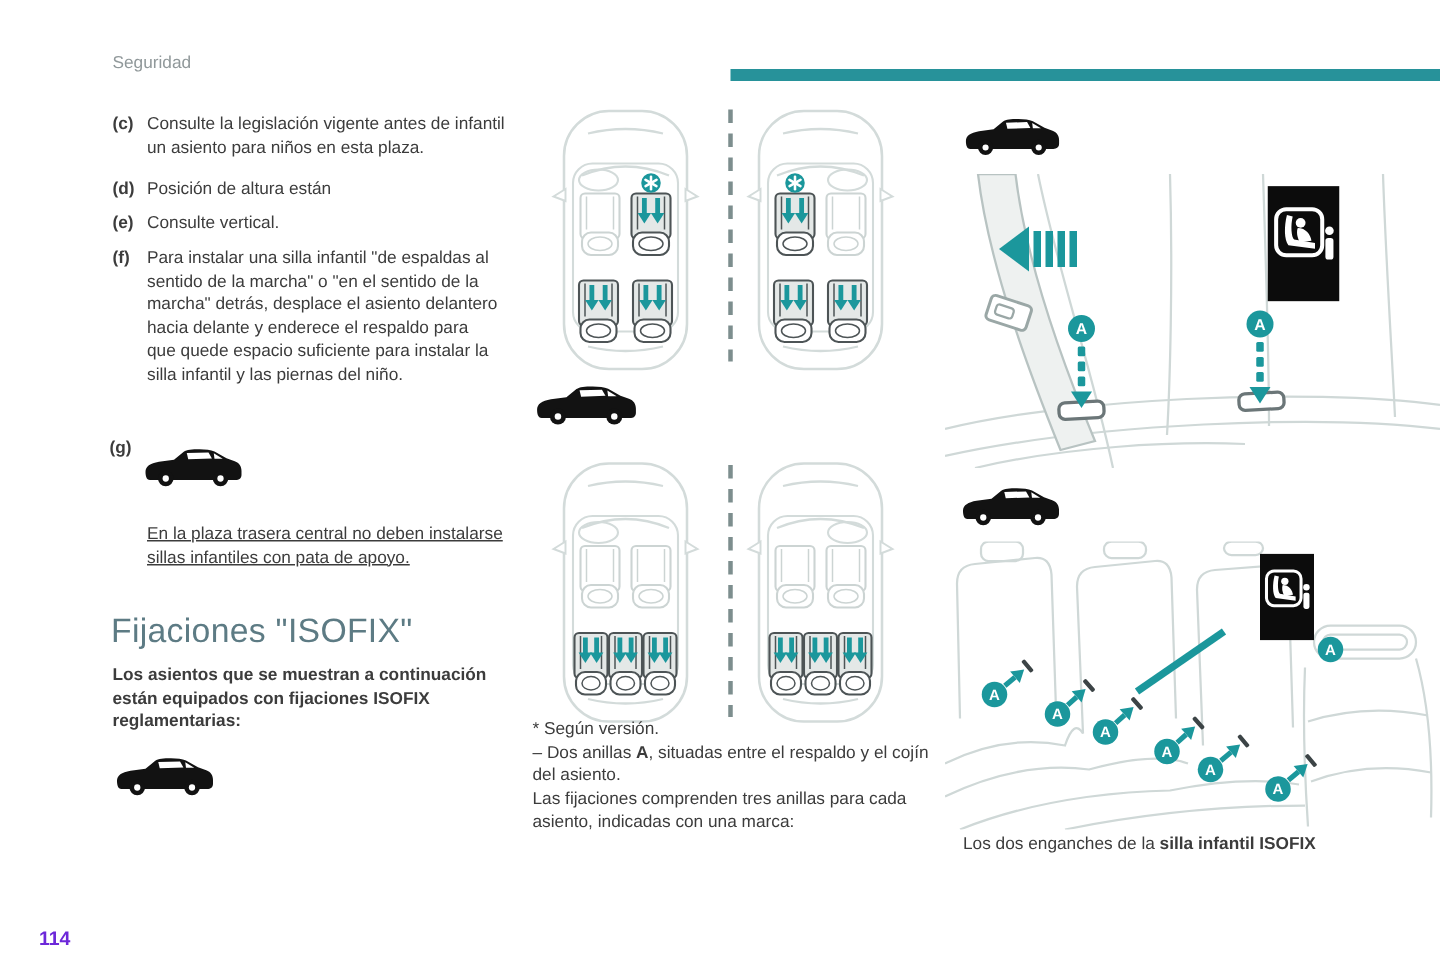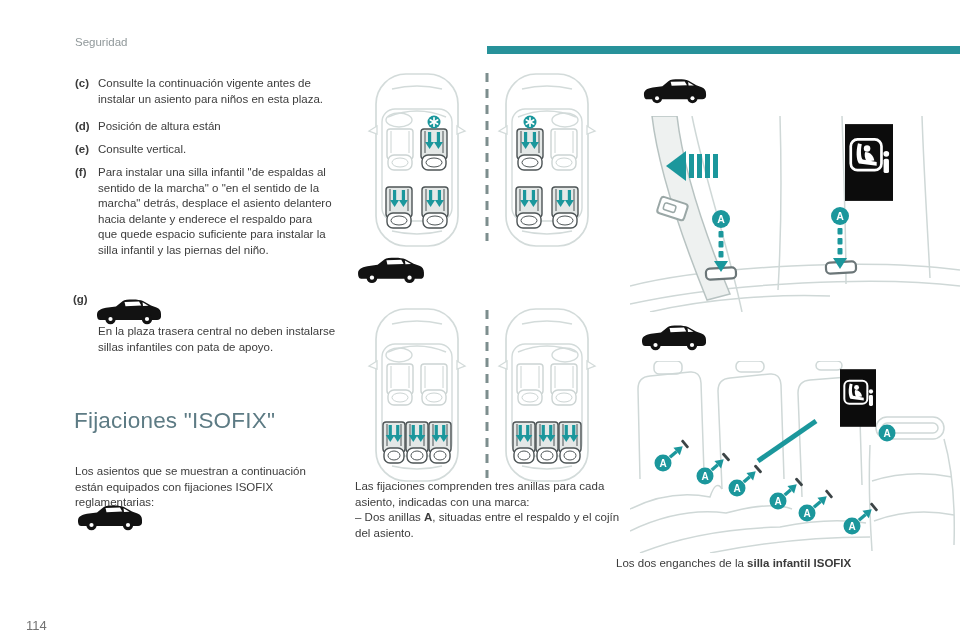--- a/index.html
+++ b/index.html
@@ -5,21 +5,21 @@
   html,body{margin:0;padding:0;background:#ffffff;}
   .page{position:relative;width:960px;height:640px;overflow:hidden;background:#fff;
         font-family:"Liberation Sans", sans-serif;color:#3c3c3c;margin-top:16px;}
   .abs{position:absolute;}
   .hdr{font-size:11.5px;color:#90989a;}
   .bar{height:8px;background:#27929a;}
   .body-txt{font-size:11.5px;line-height:15.5px;color:#3c3c3c;}
   .item{display:flex;}
   .item .lbl{width:23px;flex:none;font-weight:bold;}
   .sect-head{font-size:22.5px;color:#5d7b84;letter-spacing:.2px;}
-  .pgnum{font-size:13px;font-weight:normal;color:#737373;}
+  .pgnum{font-size:13px;font-weight:bold;color:#6d28d9;}
   .b{font-weight:bold;}
   svg{display:block;}
   .divider-dash{stroke:#7d8e8e;stroke-width:3;stroke-dasharray:9 7;}
 </style>
 </head>
 <body>
 
 <div class="page">
 
   <svg width="0" height="0" style="position:absolute" aria-hidden="true">
@@ -44,43 +44,43 @@
       </symbol>
     </defs>
   </svg>
 
   <div class="abs hdr" style="left:75px;top:20px;">Seguridad</div>
   <div class="abs bar" style="left:487px;top:30px;width:473px;"></div>
   <div class="abs pgnum" style="left:26px;top:602px;">114</div>
 
   <div class="abs body-txt item" style="left:75px;top:60px;width:262px;">
     <span class="lbl">(c)</span>
-    <span>Consulte la continuación vigente antes de instalar un asiento para niños en esta plaza.</span>
+    <span>Consulte la legislación vigente antes de infantil un asiento para niños en esta plaza.</span>
   </div>
   <div class="abs body-txt item" style="left:75px;top:103px;width:262px;">
     <span class="lbl">(d)</span>
     <span>Posición de altura están</span>
   </div>
   <div class="abs body-txt item" style="left:75px;top:126px;width:262px;">
     <span class="lbl">(e)</span>
     <span>Consulte vertical.</span>
   </div>
   <div class="abs body-txt item" style="left:75px;top:149px;width:258px;">
     <span class="lbl">(f)</span>
     <span>Para instalar una silla infantil "de espaldas al sentido de la marcha" o "en el sentido de la marcha" detrás, desplace el asiento delantero hacia delante y enderece el respaldo para que quede espacio suficiente para instalar la silla infantil y las piernas del niño.</span>
   </div>
 
   <div class="abs body-txt b" style="left:73px;top:276px;">(g)</div>
   <svg class="abs" style="left:95px;top:280px;" width="68" height="32" viewBox="0 0 68 30">
       <use href="#suv" xlink:href="#suv"></use>
     </svg>
-  <div class="abs body-txt" style="left:98px;top:308px;width:240px;">En la plaza trasera central no deben instalarse sillas infantiles con pata de apoyo.</div>
+  <div class="abs body-txt" style="left:98px;top:333px;width:240px;text-decoration:underline;">En la plaza trasera central no deben instalarse sillas infantiles con pata de apoyo.</div>
 
   <div class="abs sect-head" style="left:74px;top:392px;">Fijaciones "ISOFIX"</div>
-  <div class="abs body-txt" style="left:75px;top:448px;width:252px;">Los asientos que se muestran a continuación están equipados con fijaciones ISOFIX reglamentarias:</div>
+  <div class="abs body-txt" style="left:75px;top:427px;width:252px;font-weight:bold;">Los asientos que se muestran a continuación están equipados con fijaciones ISOFIX reglamentarias:</div>
   <svg class="abs" style="left:76px;top:486px;" width="68" height="32" viewBox="0 0 68 30">
       <use href="#suv" xlink:href="#suv"></use>
     </svg>
 
   <svg class="abs" style="left:366px;top:55px;" width="102" height="178" viewBox="0 0 102 178">
       <g>
         <rect x="10" y="3" width="82" height="172" rx="30" fill="#fff" stroke="#d3dbda" stroke-width="1.7"></rect>
         <path d="M26,18 Q51,12 76,18" fill="none" stroke="#d3dbda" stroke-width="1.5"></path>
         <path d="M22,46 Q51,34 80,46" fill="none" stroke="#d3dbda" stroke-width="1.5"></path>
         <path d="M26,160 Q51,166 76,160" fill="none" stroke="#d3dbda" stroke-width="1.5"></path>
@@ -278,22 +278,23 @@
         <rect x="64" y="142" width="20" height="15" rx="6" fill="#fff" stroke="#4d5456" stroke-width="1.4"></rect>
         <ellipse cx="74" cy="149.5" rx="6" ry="4.5" fill="none" stroke="#4d5456" stroke-width="1"></ellipse>
         <rect x="68.66000000000001" y="119" width="3.2" height="11" fill="#1b979c"></rect>
         <polygon points="65.76,129 74.76,129 70.26,136" fill="#1b979c"></polygon>
         <rect x="76.14" y="119" width="3.2" height="11" fill="#1b979c"></rect>
         <polygon points="73.24,129 82.24,129 77.74,136" fill="#1b979c"></polygon>
       </g>
     </svg>
 
   <div class="abs body-txt" style="left:355px;top:463px;width:276px;">
+    <div>* Según versión.</div>
+    <div><span>– Dos anillas </span><span class="b">A</span><span>, situadas entre el respaldo y el cojín del asiento.</span></div>
     <div>Las fijaciones comprenden tres anillas para cada asiento, indicadas con una marca:</div>
-    <div><span>– Dos anillas </span><span class="b">A</span><span>, situadas entre el respaldo y el cojín del asiento.</span></div>
   </div>
 
   <svg class="abs" style="left:642px;top:60px;" width="66" height="31" viewBox="0 0 68 30">
       <use href="#suv" xlink:href="#suv"></use>
     </svg>
 
   <svg class="abs" style="left:630px;top:100px;" width="330" height="196" viewBox="0 0 330 196">
     <g fill="none" stroke="#cfd8d7" stroke-width="1.5">
       <path d="M62,0 C74,60 98,130 112,196"></path>
       <path d="M150,0 C152,70 150,140 148,174"></path>
@@ -410,17 +411,17 @@
           <circle cx="222" cy="165" r="8.5" fill="#1b979c"></circle>
           <text x="222" y="168.6" fill="#fff" font-size="10" font-weight="bold" text-anchor="middle" font-family="&quot;Liberation Sans&quot;,sans-serif">A</text>
         </g>
         <g>
           <circle cx="257" cy="72" r="8.5" fill="#1b979c"></circle>
           <text x="257" y="75.6" fill="#fff" font-size="10" font-weight="bold" text-anchor="middle" font-family="&quot;Liberation Sans&quot;,sans-serif">A</text>
         </g>
       </g>
   </svg>
 
-  <div class="abs body-txt" style="left:616px;top:540px;width:312px;">
+  <div class="abs body-txt" style="left:642px;top:540px;width:312px;">
     <div><span>Los dos enganches de la </span><span class="b">silla infantil ISOFIX</span></div>
   </div>
 
 </div>
 
 </body></html>

